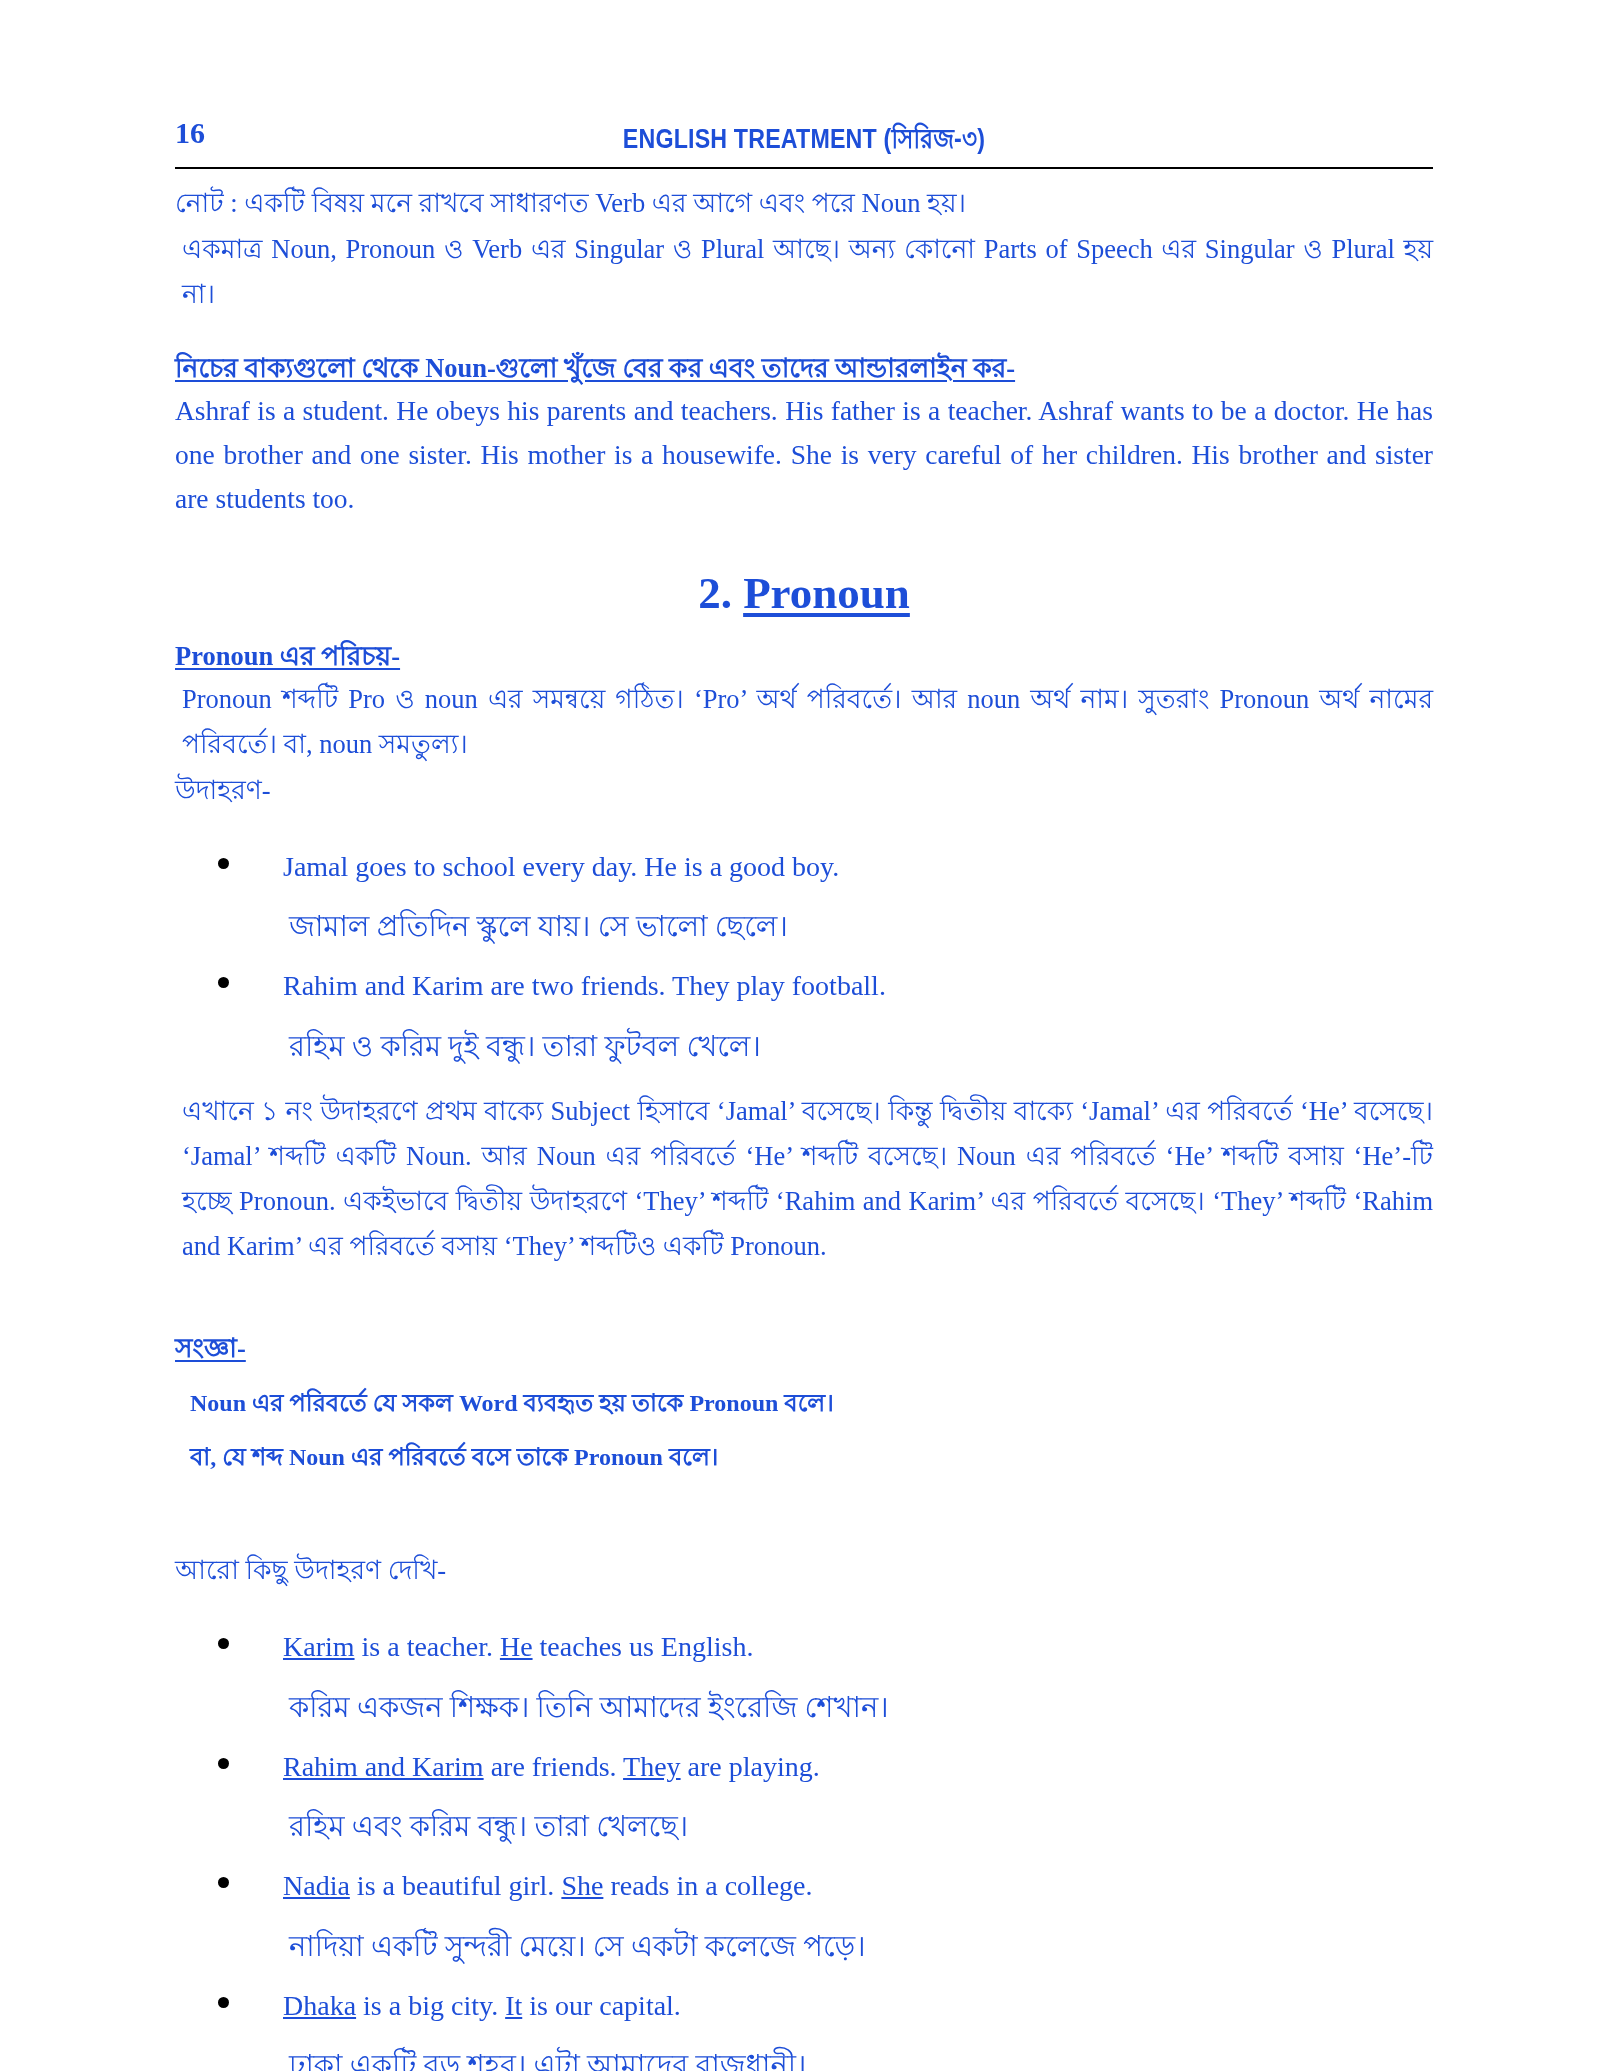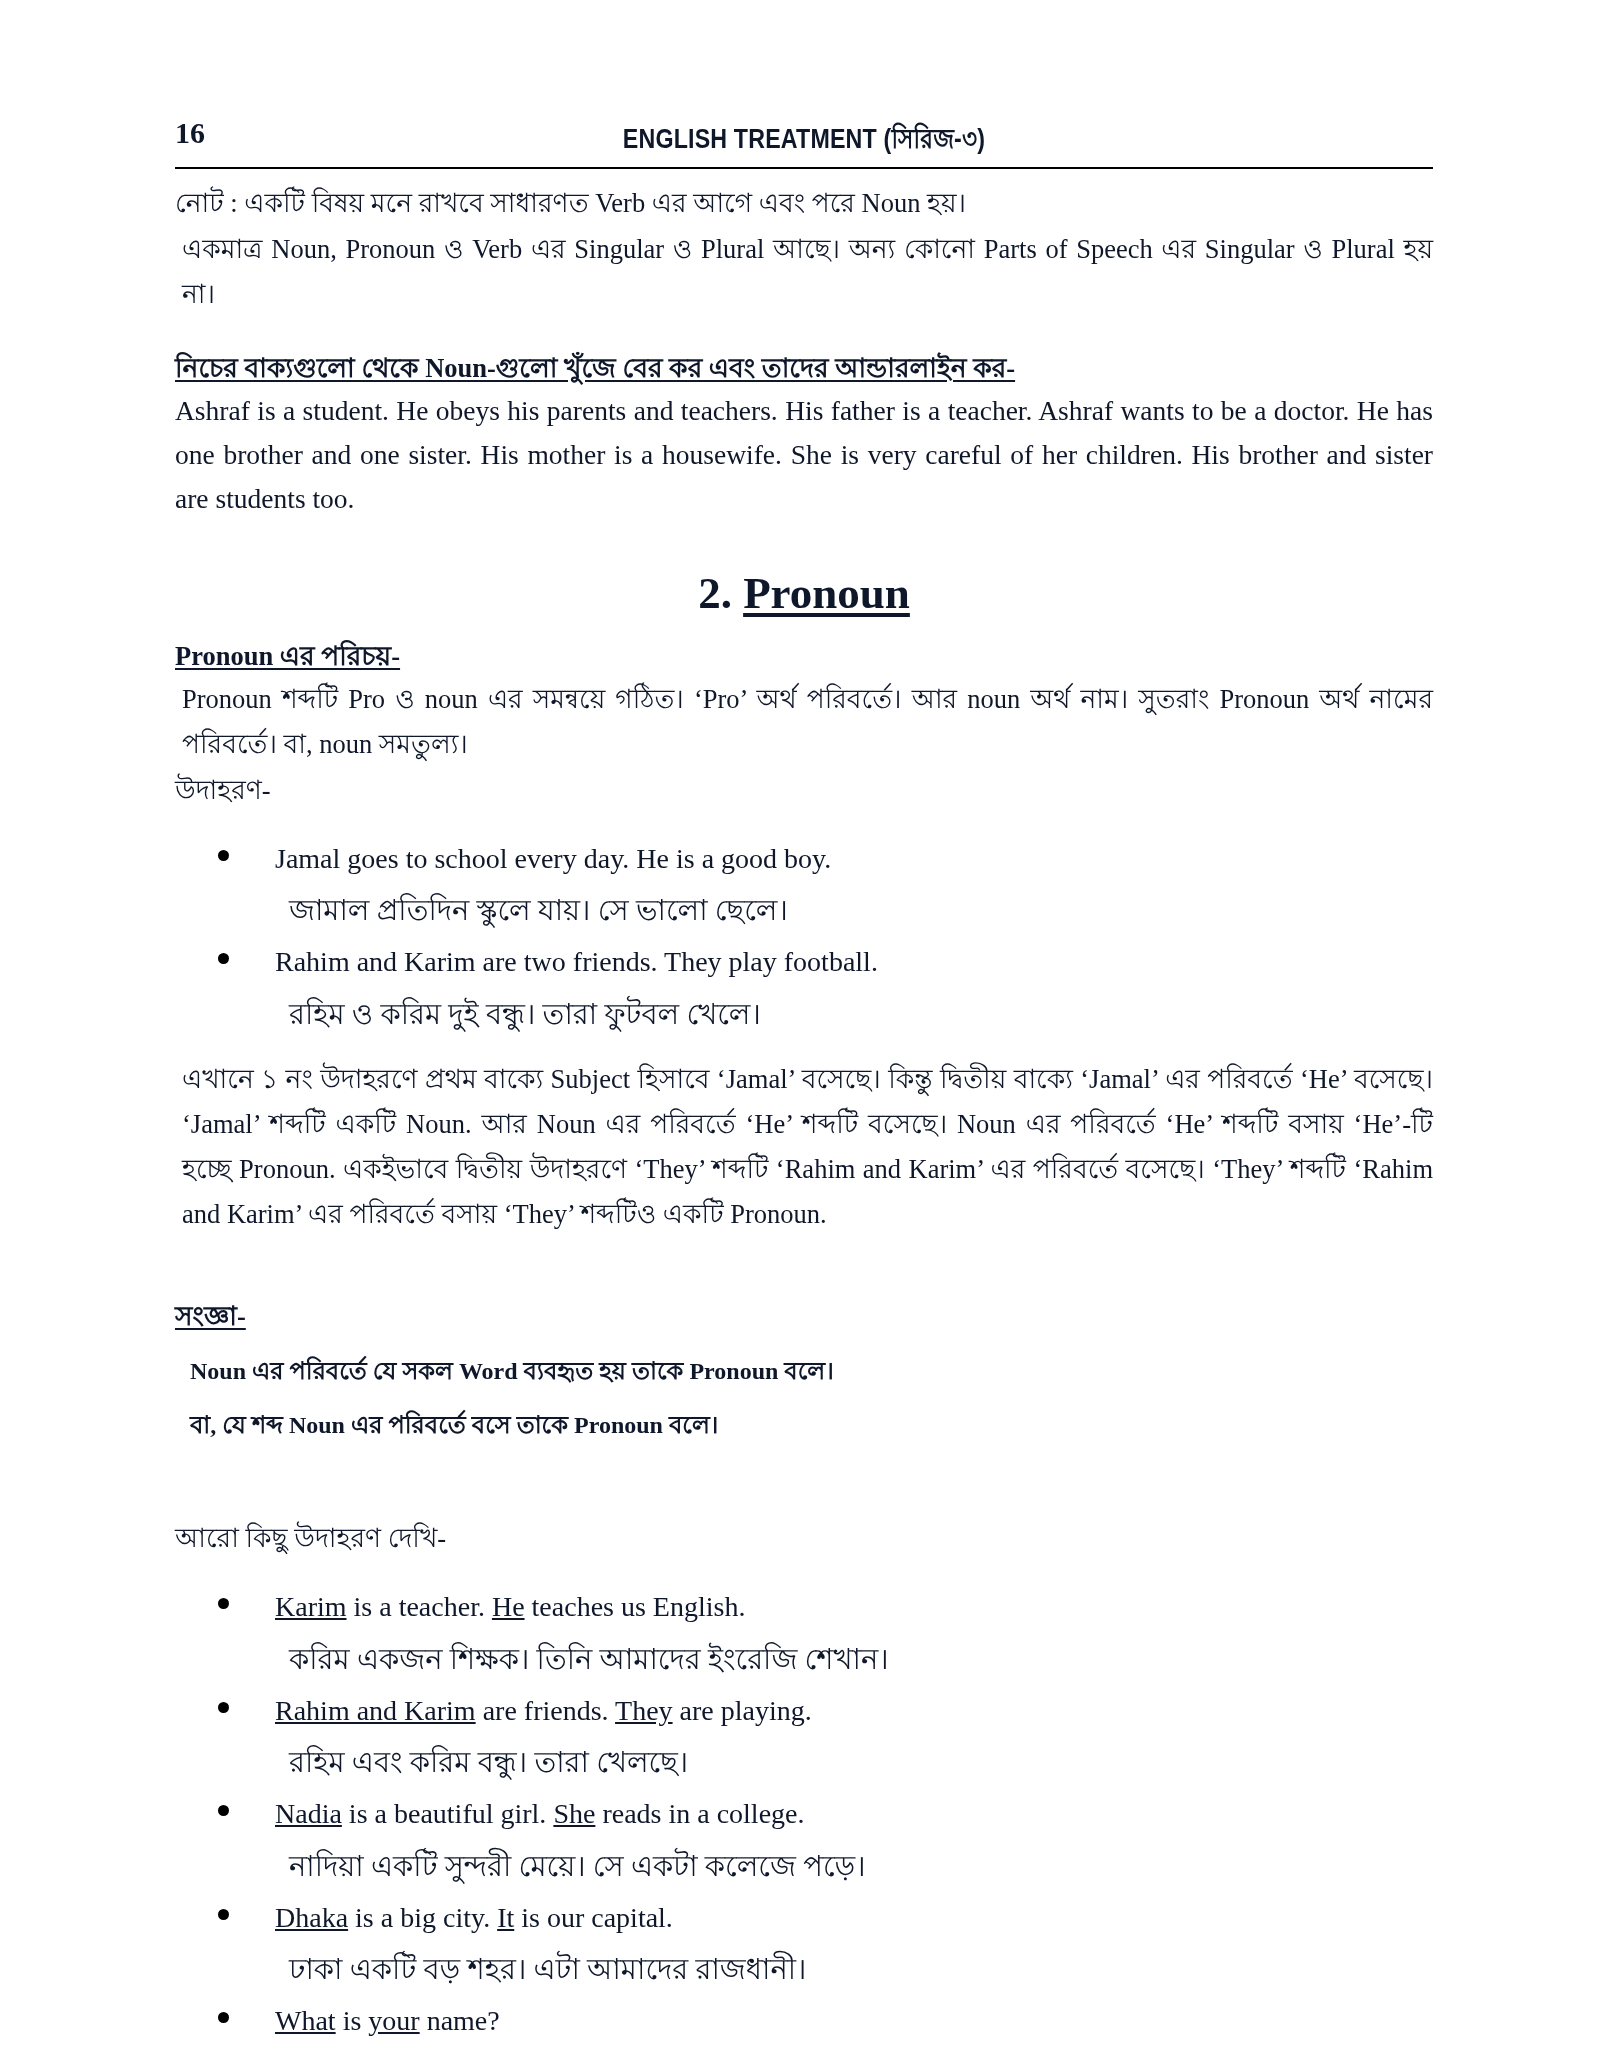--- a/index.html
+++ b/index.html
@@ -8,21 +8,21 @@
     background: #ffffff;
   }
   .page {
     width: 1600px;
     height: 2071px;
     position: relative;
     background: #ffffff;
     box-sizing: border-box;
     padding: 1px;
     font-family: "Liberation Serif", "DejaVu Serif", serif;
-    color: #0f172a;
+    color: #1d4ed8;
     overflow: hidden;
   }
   .content {
     position: absolute;
     left: 175px;
     top: 118px;
     width: 1258px;
   }
 
   
@@ -130,21 +130,21 @@
     left: 43px;
     top: 12px;
     width: 11px;
     height: 11px;
     background: #000;
     border-radius: 50%;
   }
   .ex-en {
     font-size: 28px;
     line-height: 1.52;
-    margin: 8px;
+    margin: 16px;
   }
   .ex-bn {
     font-size: 29px;
     line-height: 1.55;
     margin: 0 0 0 22px;
     font-family: Liberation Serif, serif;
   }
   .u { text-decoration: underline; text-underline-offset: 2px; }
   .tight li { margin-bottom: 14px; }
   .tight2 li { margin-bottom: 22px; }

